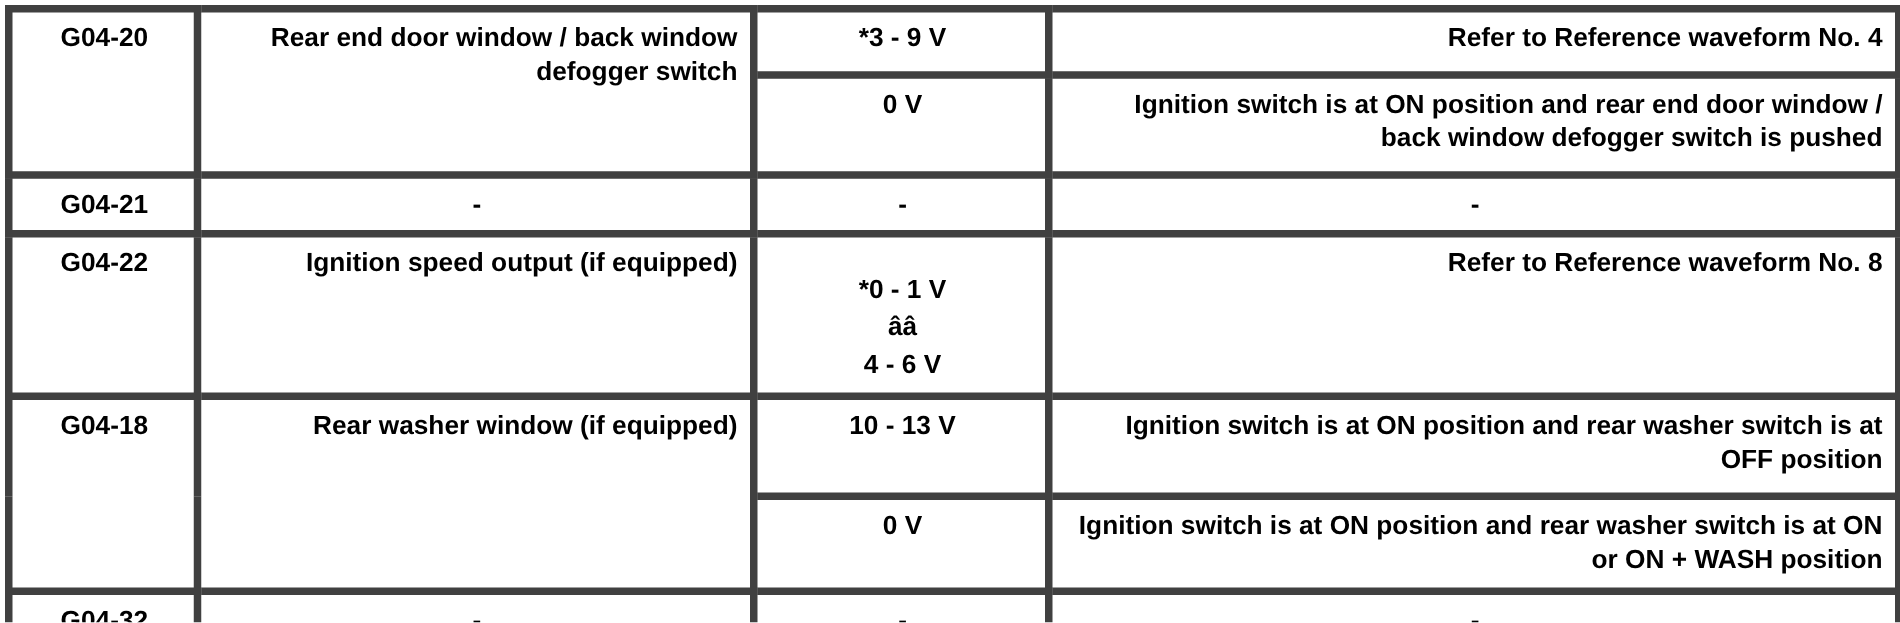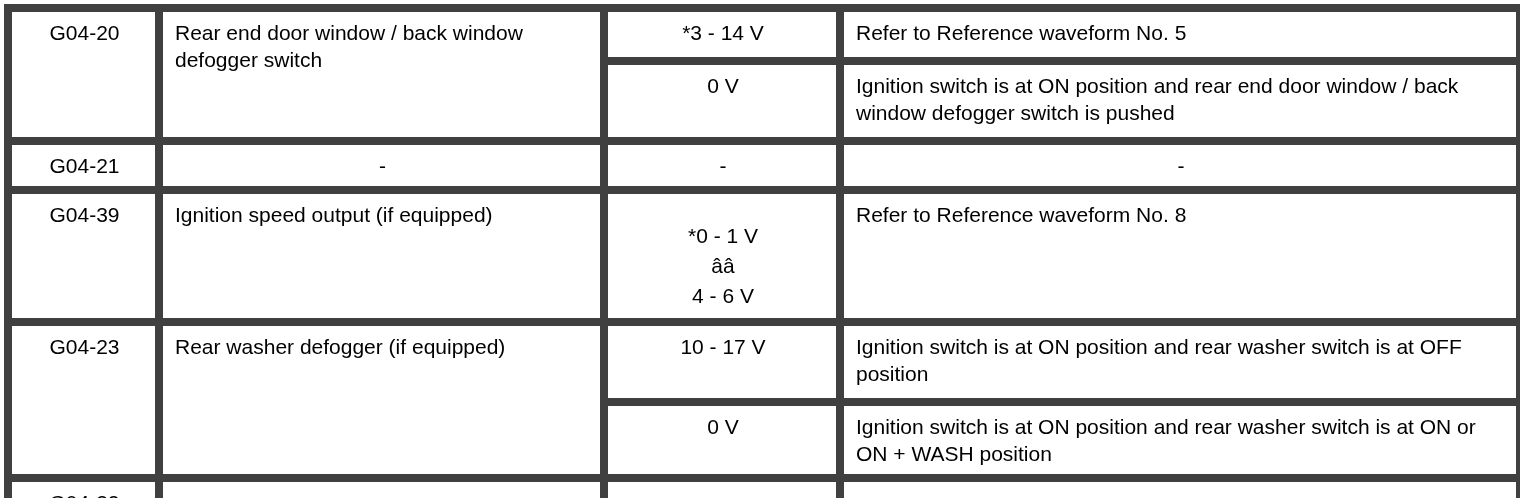--- a/index.html
+++ b/index.html
@@ -24,35 +24,35 @@
     width: 1512px;
     margin: 4px 0 0 4px;
     background: #ffffff;
   }
   table.pinout col.c-pin   { width: 151px; }
   table.pinout col.c-item  { width: 445px; }
   table.pinout col.c-volt  { width: 236px; }
   table.pinout col.c-cond  { width: 680px; }
 
   table.pinout td {
-    border: 8px solid #404040;
+    border: 6px solid #404040;
     padding: 0;
     vertical-align: top;
     font-size: 21px;
     line-height: 1.30;
-    font-weight: 400;
+    font-weight: 700;
   }
   
   table.pinout {
     border: 4px solid #000000;
   }
 
   .cellpad      { padding: 7px 10px 7px 12px; }
   .c-center     { text-align: center; }
-  .c-left       { text-align: left; }
+  .c-left       { text-align: right; }
 
   td.pin        { text-align: center; vertical-align: middle; font-size: 21px; }
   td.item-top   { text-align: left;   vertical-align: top; }
   td.item-mid   { text-align: left;   vertical-align: middle; }
   td.volt       { text-align: center; vertical-align: middle; }
   td.cond       { text-align: left;   vertical-align: top; }
   td.cond-mid   { text-align: left;   vertical-align: middle; margin-top: 44px; }
   td.dash       { text-align: center; vertical-align: middle; }
 
   .stack        { white-space: pre-line; line-height: 1.42; margin-top: 20px; }
@@ -72,24 +72,24 @@
     <tbody>
 
       <tr style="height: 53px;">
         <td class="pin" rowspan="2">
           <div class="cellpad c-center">G04-20</div>
         </td>
         <td class="item-top" rowspan="2">
           <div class="cellpad c-left">Rear end door window / back window defogger switch</div>
         </td>
         <td class="volt">
-          <div class="cellpad c-center">*3 - 14 V</div>
+          <div class="cellpad c-center">*3 - 9 V</div>
         </td>
         <td class="cond">
-          <div class="cellpad c-left">Refer to Reference waveform No. 5</div>
+          <div class="cellpad c-left">Refer to Reference waveform No. 4</div>
         </td>
       </tr>
       <tr style="height: 80px;">
         <td class="volt">
           <div class="cellpad c-center">0 V</div>
         </td>
         <td class="cond">
           <div class="cellpad c-left">Ignition switch is at ON position and rear end door window / back window defogger switch is pushed</div>
         </td>
       </tr>
@@ -104,44 +104,44 @@
         <td class="dash">
           <div class="cellpad c-center">-</div>
         </td>
         <td class="dash">
           <div class="cellpad c-center">-</div>
         </td>
       </tr>
 
       <tr style="height: 105px;">
         <td class="pin">
-          <div class="cellpad c-center">G04-39</div>
+          <div class="cellpad c-center">G04-22</div>
         </td>
         <td class="item-top">
           <div class="cellpad c-left">Ignition speed output (if equipped)</div>
         </td>
         <td class="volt">
           <div class="cellpad c-center stack">*0 - 1 V
 ââ
 4 - 6 V</div>
         </td>
         <td class="cond">
           <div class="cellpad c-left">Refer to Reference waveform No. 8</div>
         </td>
       </tr>
 
       <tr style="height: 80px;">
         <td class="pin" rowspan="2" style="vertical-align:top;">
-          <div class="cellpad c-center">G04-23</div>
+          <div class="cellpad c-center">G04-18</div>
         </td>
         <td class="item-mid" rowspan="2">
-          <div class="cellpad c-left">Rear washer defogger (if equipped)</div>
+          <div class="cellpad c-left">Rear washer window (if equipped)</div>
         </td>
         <td class="volt">
-          <div class="cellpad c-center">10 - 17 V</div>
+          <div class="cellpad c-center">10 - 13 V</div>
         </td>
         <td class="cond-mid">
           <div class="cellpad c-left">Ignition switch is at ON position and rear washer switch is at OFF position</div>
         </td>
       </tr>
       <tr style="height: 76px;">
         <td class="volt">
           <div class="cellpad c-center">0 V</div>
         </td>
         <td class="cond-mid">

